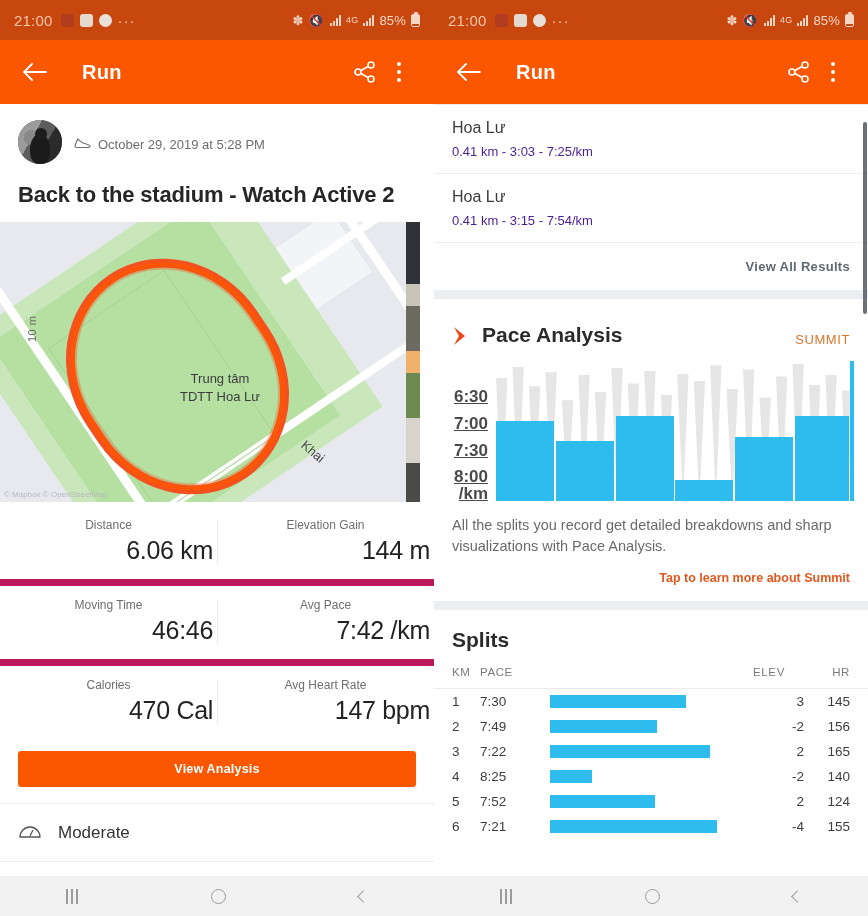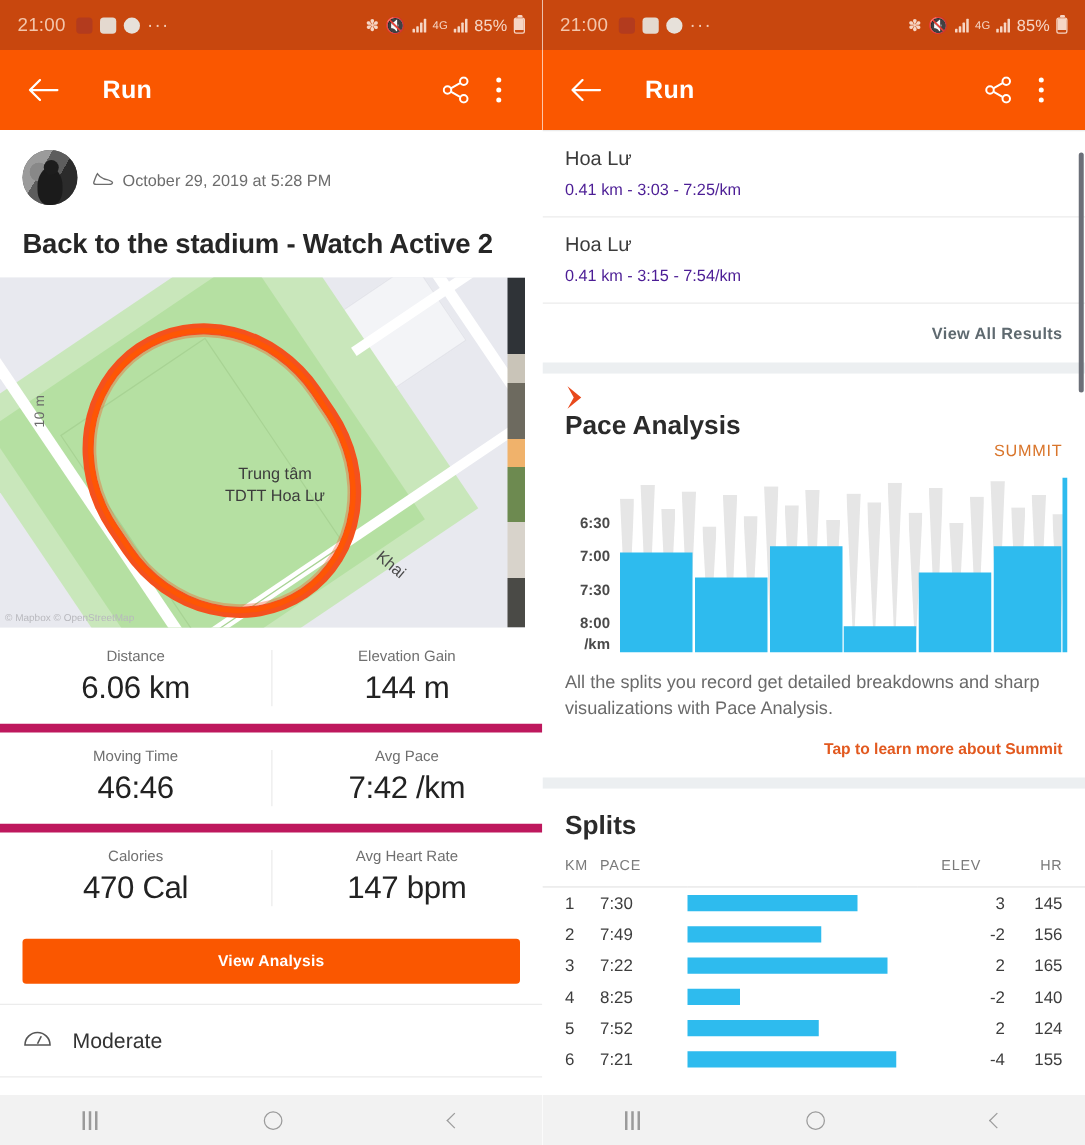--- a/index.html
+++ b/index.html
@@ -111,21 +111,21 @@
 
   
   .stats { padding: 4px 0 0 0; }
   .stat-row { display: flex; border-bottom: 7px solid #be185d; }
   .stat-row:last-child { border-bottom: none; }
   .stat-cell { flex: 1; text-align:center; padding: 12px 4px 14px 4px; position: relative; }
   .stat-cell + .stat-cell:before {
     content:""; position:absolute; left:0; top:14px; bottom:14px; width:1px; background:#ececec;
   }
   .stat-label { font-size: 12px; color: #6f6f6f; margin-bottom: 4px; }
-  .stat-value { font-size: 25px; color: #222; font-weight: 400; letter-spacing: -.3px; }
+  .stat-value { font-size: 25px; color: #222; font-weight: 400; letter-spacing: -.3px; text-align: right; }
 
   .cta-wrap { padding: 12px 18px 16px 18px; }
   .cta {
     display:block; width:100%; height: 36px; line-height: 36px; text-align:center;
     background:#fa5700; color:#fff; font-size: 12.5px; font-weight: bold;
     border: none; border-radius: 3px; cursor:pointer; letter-spacing:.2px;
   }
 
   .list-row {
     display:flex; align-items:center; padding: 16px 18px; border-top: 1px solid #ececec;
@@ -148,28 +148,28 @@
   .gap { height: 9px; background: #eceff1; }
   .result-item { padding: 14px 18px 14px 18px; border-bottom: 1px solid #ececec; }
   .result-item:first-child { border-top: 1px solid #ececec; }
   .result-name { font-size: 16px; color: #3c3c3c; margin-bottom: 7px; }
   .result-sub { font-size: 13px; color: #4c1d95; }
   .view-all {
     text-align:right; padding: 16px 18px; font-size: 13px; font-weight: bold;
     color:#5f6a70; letter-spacing:.3px; cursor:pointer;
   }
 
-  .pa-header { display:flex; align-items:flex-start; padding: 8px 18px 6px 18px; flex-direction: column; }
+  .pa-header { display:flex; align-items:flex-end; padding: 24px 18px 6px 18px; }
   .summit-chev { width: 20px; height: 22px; margin-right: 10px; }
   .pa-title { font-size: 21px; font-weight: bold; color:#2b2b2b; }
   .summit-link { margin-left:auto; font-size: 13px; font-weight: 500; color:#d9752b; letter-spacing:.6px; cursor:pointer;}
 
   .chart { position: relative; height: 140px; margin: 8px 14px 0 14px; }
   .yaxis { position:absolute; left:0; top:0; width: 44px; height: 100%; }
-  .ytick { position:absolute; right: 4px; font-size: 12px; font-weight: bold; color:#4a4a4a; transform: translateY(-50%); }
+  .ytick { position:absolute; right: 4px; font-size: 17px; font-weight: bold; color:#4a4a4a; transform: translateY(-50%); text-decoration: underline; }
   .plot { position:absolute; left: 48px; right: 0; top: 0; bottom: 0; overflow:hidden; }
   .spikes { position:absolute; inset:0; }
   .spike { position:absolute; bottom:0; background:#e6e6e6;
            clip-path: polygon(0 0, 100% 0, 50% 100%); }
   .bar { position:absolute; bottom:0; background:#2ebbee; }
   .tail-bar { position:absolute; bottom:0; right:0; width:4px; background:#2ebbee; }
 
   .pa-desc { padding: 14px 6px 6px 18px; font-size: 14.5px; color: #6a6a6a; line-height: 1.45; }
   .pa-tap { text-align:right; padding: 8px 18px 16px 18px; font-size: 12.5px; font-weight:bold; color:#e2591f; cursor:pointer; }
 

